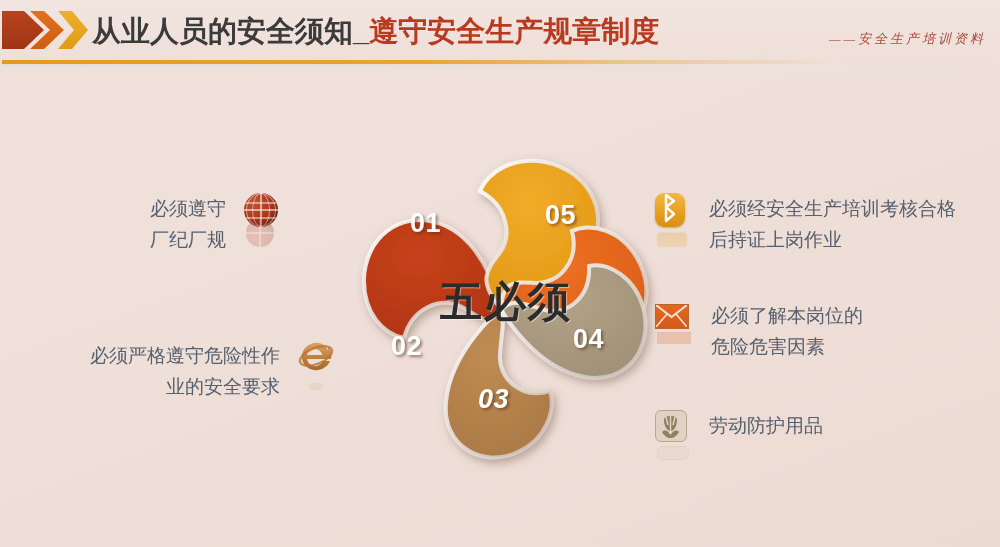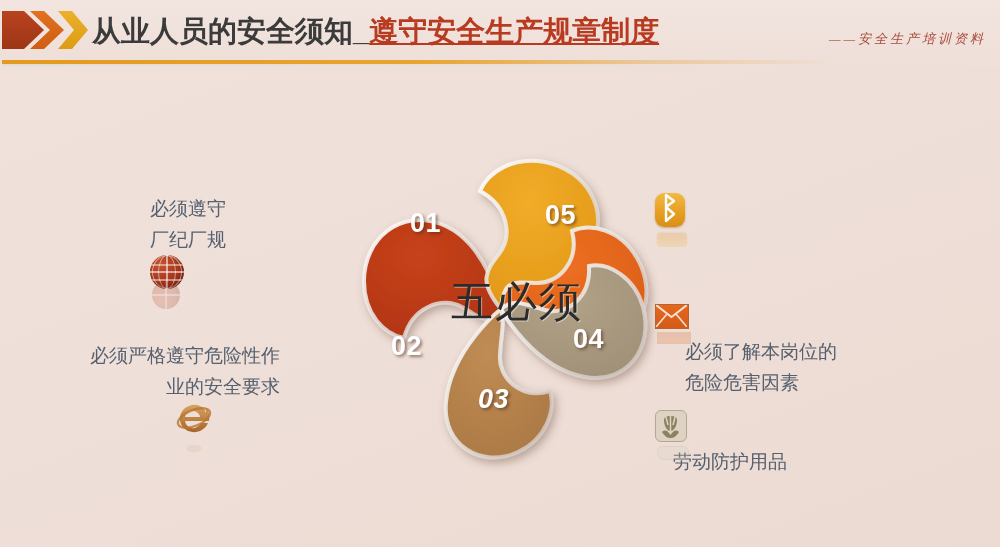--- a/index.html
+++ b/index.html
@@ -18,55 +18,55 @@
     background:linear-gradient(180deg,#f2e5df 0%,#eedfd8 100%);}
   .hdr-arrows{position:absolute;left:2px;top:9px;width:86px;height:42px;}
   .hdr-rule{position:absolute;left:2px;top:60px;width:996px;height:4px;
     background:linear-gradient(90deg,#e49a1e 0%,#e8a531 42%,#ecc99f 66%,#efe0d9 84%,#efe0d9 100%);}
   .hdr-rule2{position:absolute;left:2px;top:64px;width:996px;height:2px;
     background:linear-gradient(90deg,#d9d9d9 0%,#e6e0dc 60%,#efe3dd 100%);opacity:.55;}
 
   .title{position:absolute;left:92px;top:9px;height:44px;line-height:44px;
     white-space:nowrap;font-size:29px;font-weight:bold;letter-spacing:0px;}
   .title .t-dark{color:#3b3b3b;}
-  .title .t-red{color:#b83a20;text-decoration:underline;}
+  .title .t-red{color:#b83a20;}
   .subtitle{position:absolute;right:14px;top:30px;font-size:13px;color:#a84a3c;
     font-family:"Liberation Serif","DejaVu Serif",serif;letter-spacing:3px;
     font-style:italic;white-space:nowrap;}
 
   
   .wheel-wrap{position:absolute;left:338px;top:146px;width:326px;height:326px;}
   .wheel-wrap svg{display:block;}
   .petal-num{position:absolute;color:#ffffff;font-size:27px;font-weight:bold;
     text-shadow:2px 2px 3px rgba(80,45,30,.55);letter-spacing:.5px;text-align:center;}
   .n01{left:72px;top:62px;}
   .n05{left:207px;top:54px;}
   .n04{left:235px;top:178px;}
   .n03{left:140px;top:238px;font-style:italic;}
   .n02{left:53px;top:185px;}
-  .wheel-center{position:absolute;left:16px;top:128px;width:326px;text-align:center;
-    font-size:42px;font-weight:normal;color:#2b2b2b;letter-spacing:2px;
+  .wheel-center{position:absolute;left:5px;top:128px;width:326px;text-align:center;
+    font-size:42px;font-weight:bold;color:#2b2b2b;letter-spacing:2px;
     text-shadow:1px 1px 0 rgba(255,255,255,.45);}
 
   
-  .callout{position:absolute;display:flex;align-items:flex-start;flex-direction:column;}
+  .callout{position:absolute;display:flex;align-items:flex-start;}
   .callout .txt{font-size:19px;color:#56606e;line-height:31px;white-space:nowrap;}
   .callout.left .txt{text-align:right;}
   .ico{position:relative;width:36px;height:36px;flex:0 0 36px;}
   .ico .reflect{position:absolute;left:2px;top:38px;width:32px;height:16px;
     opacity:.22;transform:scaleY(-1);filter:blur(.4px);}
 
   .co-left-1{left:150px;top:193px;}
   .co-left-1 .txt{margin-right:18px;}
-  .co-left-2{left:90px;top:340px;align-items:center;}
+  .co-left-2{left:90px;top:340px;}
   .co-left-2 .txt{margin-right:18px;}
   .co-right-1{left:655px;top:193px;}
   .co-right-1 .txt{margin-left:18px;}
   .co-right-2{left:655px;top:300px;}
-  .co-right-2 .txt{margin-left:30px;}
+  .co-right-2 .txt{margin-left:20px;}
   .co-right-3{left:655px;top:410px;}
   .co-right-3 .txt{margin-left:18px;}
 
   
   .globe{width:34px;height:34px;border-radius:50%;
     background:radial-gradient(circle at 32% 28%,#c4522f 0%,#a8351a 55%,#7d2310 100%);
     position:relative;overflow:hidden;box-shadow:inset -2px -2px 4px rgba(0,0,0,.3);}
   .globe::before{content:"";position:absolute;left:50%;top:0;width:1.6px;height:100%;
     margin-left:-.8px;background:rgba(255,255,255,.55);}
   .globe::after{content:"";position:absolute;left:0;top:50%;width:100%;height:1.6px;
@@ -237,20 +237,24 @@
     <div class="ico">
       <div class="bt">
         <svg width="30" height="34" viewBox="0 0 30 34" style="position:absolute;left:0;top:0;">
           <path d="M11,6 L11,28 L19,21 L11,14 L19,8 L11,2 Z" fill="none" stroke="#ffffff" stroke-width="2.4" stroke-linejoin="round"></path>
         </svg>
       </div>
       <div class="reflect">
         <div class="bt" style="height:14px;border-radius:4px;"></div>
       </div>
     </div>
+    <div class="txt">
+      <div>必须经安全生产培训考核合格</div>
+      <div>后持证上岗作业</div>
+    </div>
   </div>
 
   <div class="callout co-right-2">
     <div class="ico">
       <div class="env">
         <svg width="31" height="22" viewBox="0 0 31 22" style="position:absolute;left:0;top:0;">
           <path d="M0,0 L15.5,12 L31,0" fill="none" stroke="#f3e2d6" stroke-width="2"></path>
           <path d="M0,22 L11,9 M31,22 L20,9" fill="none" stroke="#f3e2d6" stroke-width="1.6"></path>
         </svg>
       </div>

